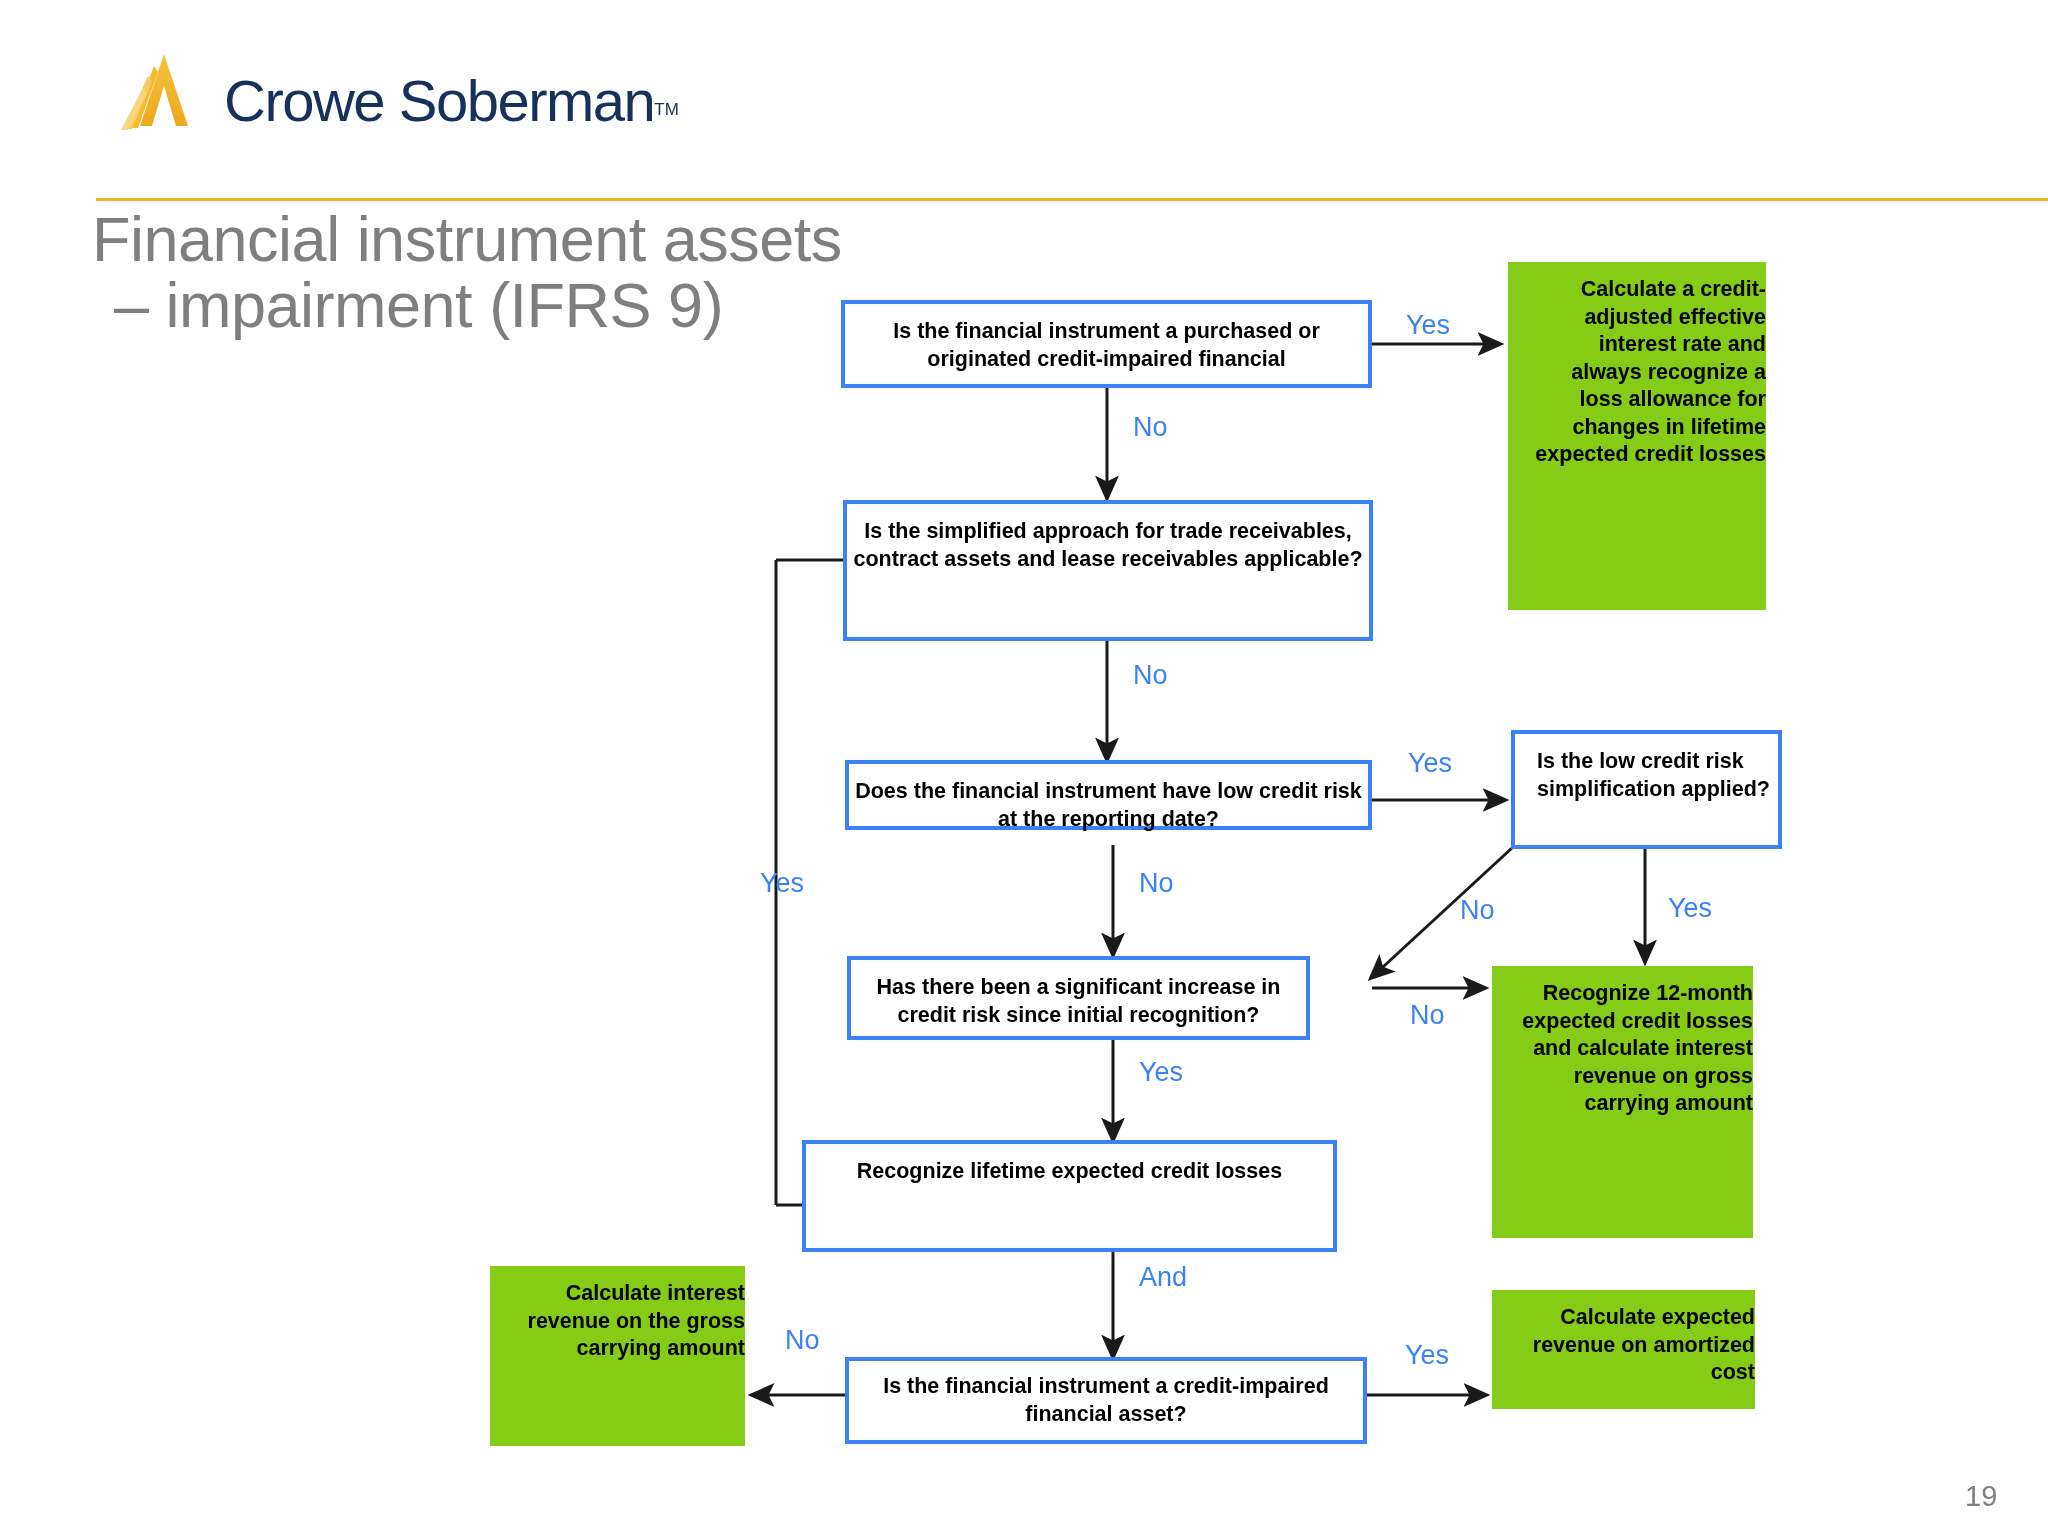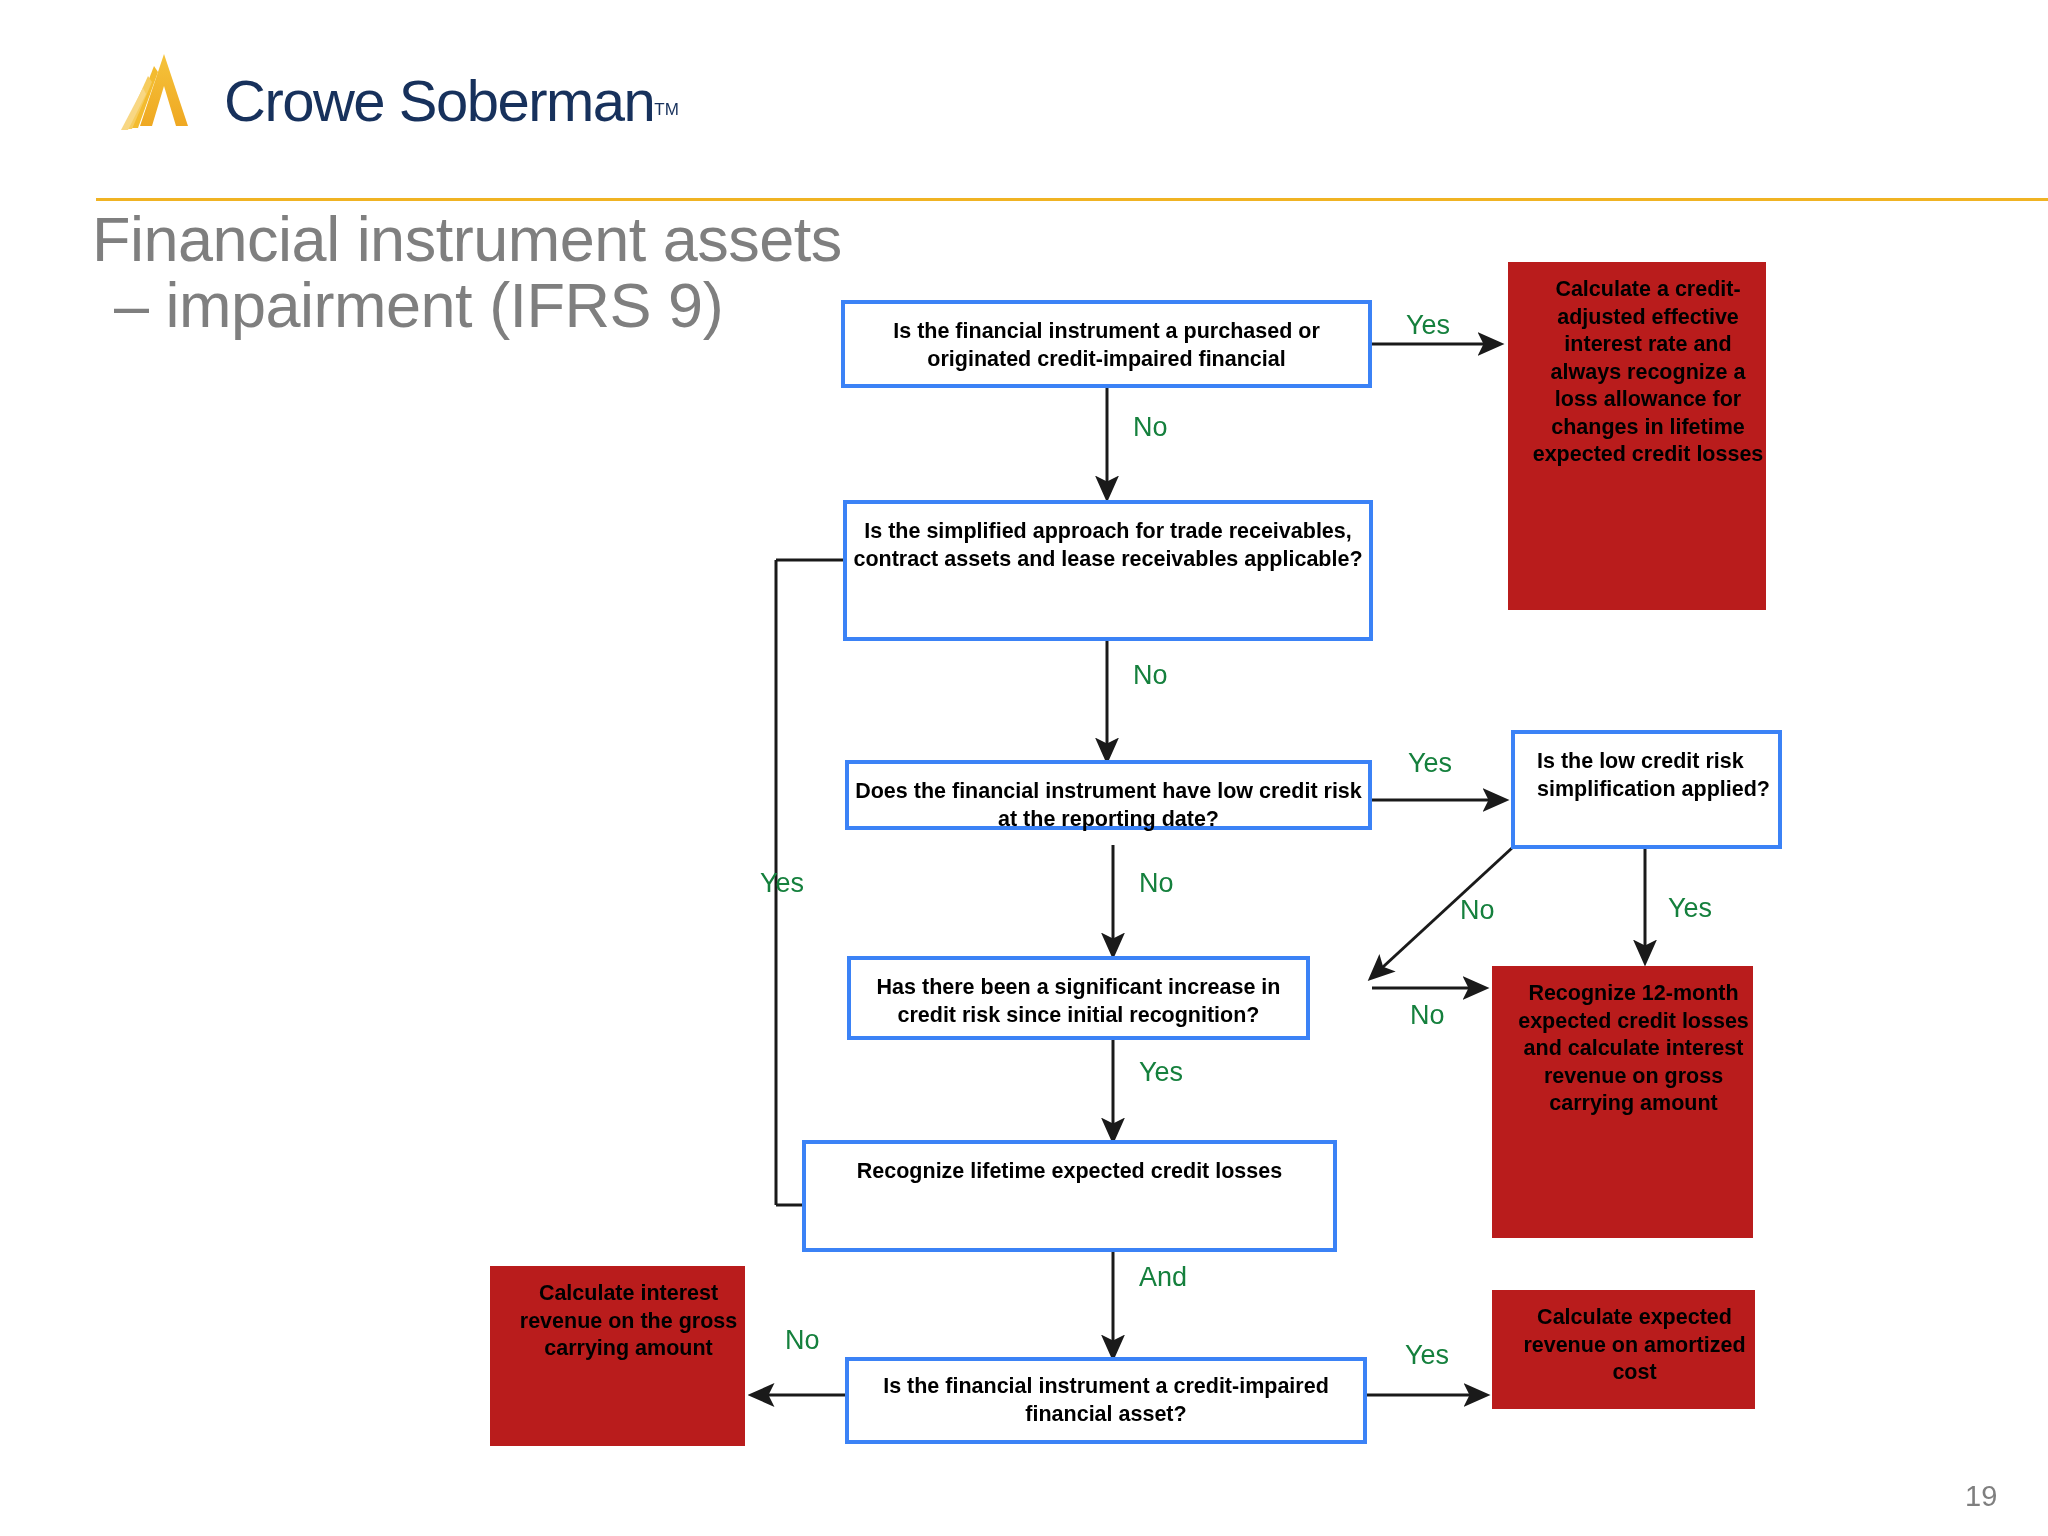--- a/index.html
+++ b/index.html
@@ -111,31 +111,31 @@
     align-items: flex-start;
     justify-content: center;
     text-align: center;
     padding-top: 14px;
   }
   .node.process.midtext {
     align-items: center;
     padding-top: 0;
   }
   .node.shaded {
-    background: #b91c1c;
+    background: #84cc16;
     border: none;
-    text-align: center;
+    text-align: right;
     padding: 14px 0 0 22px;
   }
 
   .edge-label {
     position: absolute;
     font-size: 27px;
     font-weight: 400;
-    color: #15803d;
+    color: #3b82f6;
     font-family: "Liberation Sans", sans-serif;
     white-space: nowrap;
   }
 
   svg#wires {
     position: absolute;
     left: 0;
     top: 0;
     width: 2048px;
     height: 1536px;

